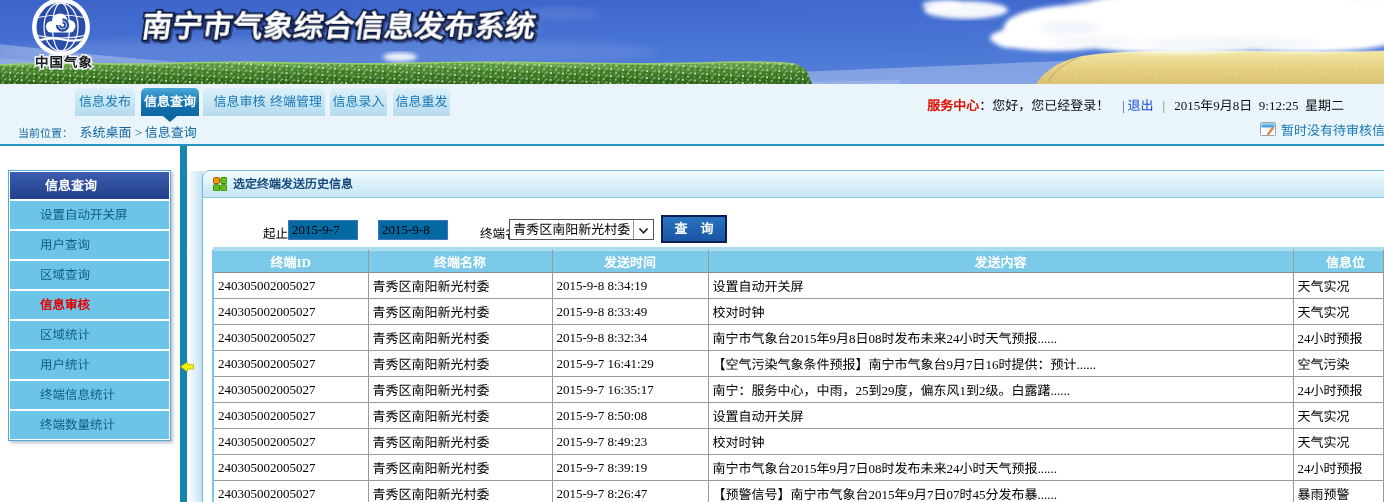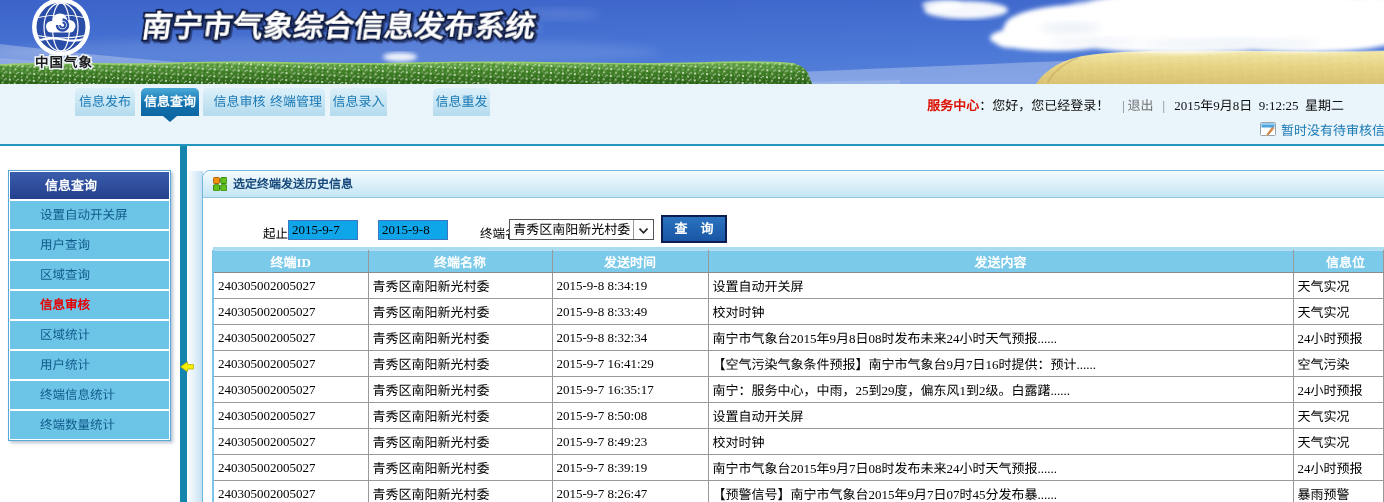--- a/index.html
+++ b/index.html
@@ -13,21 +13,21 @@
         border-bottom:2px solid #2596be;}
   .tab{position:absolute;top:4px;height:28px;line-height:28px;text-align:center;
        font-size:13px;color:#1b79b5;border-radius:5px 5px 0 0;
        background:linear-gradient(#dcf0f9,#b4dbee);}
   .tab.on{background:linear-gradient(#4aaad8 0%,#1273af 55%,#0d66a1 100%);
        color:#fff;font-weight:bold;}
   .tab.on:after{content:"";position:absolute;left:50%;margin-left:-7px;top:28px;
        border:7px solid transparent;border-top:6px solid #0d66a1;border-bottom:0;}
   #svc{position:absolute;top:11px;right:40px;font-size:13px;color:#111;white-space:nowrap;}
   #svc b{font-size:13px;color:#dd1100;}
-  #svc .lk{color:#737373;}
+  #svc .lk{color:#1d4ed8;}
   #crumb{position:absolute;left:18px;top:38px;font-size:13px;color:#16689f;white-space:nowrap;}
   #crumb .sm{font-size:11px;}
   #notice{position:absolute;left:1260px;top:36px;width:200px;font-size:13px;color:#1b79b5;white-space:nowrap;}
   
   #vbar{left:180px;top:146px;width:7px;height:356px;background:#1585ad;}
   
   #side{left:8px;top:170px;width:159px;border:1px solid #58a9d8;background:#fff;
         box-shadow:2px 2px 3px rgba(120,140,165,.5);padding:1px;}
   #side .hd{height:27px;line-height:27px;background:linear-gradient(#3b5dad,#223f8c);
         color:#fff;font-weight:bold;font-size:13px;padding-left:35px;}
@@ -37,21 +37,21 @@
   #arrow{left:180px;top:359px;}
   
   #main{left:202px;top:170px;width:1302px;height:450px;border:1px solid #74b7dc;
         border-radius:8px 0 0 0;background:#fff;}
   #mtitle{position:absolute;left:0;top:0;right:0;height:26px;border-radius:8px 0 0 0;
         background:linear-gradient(#f4fbfe,#c4e5f4);border-bottom:1px solid #8fc8e4;
         line-height:26px;}
   #mtitle .t{position:absolute;left:30px;top:0;font-weight:bold;font-size:12px;color:#17497c;}
   .lbl{font-size:12.5px;color:#000;margin-left:30px;}
   .inp{position:absolute;height:18px;border:1px solid #3f76c0;font-size:13px;
-       font-family:"Liberation Serif",serif;line-height:18px;padding-left:3px;background:#0ea5e9;}
+       font-family:"Liberation Serif",serif;line-height:18px;padding-left:3px;background:#0369a1;}
   #sel{position:absolute;height:19px;border:1px solid #555;background:#fff;font-size:13px;line-height:19px;}
   #sel .ar{position:absolute;right:0;top:0;bottom:0;width:19px;border-left:1px solid #999;
        background:#fff;text-align:center;}
   #btn{position:absolute;width:62px;height:24px;border:2px solid #0c1e50;
        background:linear-gradient(#2a73c0,#1956a4);color:#fff;font-weight:bold;
        font-size:13px;text-align:center;line-height:24px;}
   #hr1{position:absolute;left:10px;right:0;top:76px;height:3px;background:#aadcf0;}
   
   table{border-collapse:collapse;table-layout:fixed;}
   #tbl{position:absolute;left:9px;top:79px;}
@@ -170,22 +170,23 @@
 <g transform="skewX(-8)" filter="url(#tsh)">
   <text x="146" y="37" font-family="Liberation Sans,sans-serif" font-size="30" font-weight="bold" fill="#ffffff" stroke="#0d1d46" stroke-width="4" paint-order="stroke" letter-spacing="0.3">南宁市气象综合信息发布系统</text>
 </g>
 </svg></div>
 <div id="band" class="abs">
   <div class="tab" style="left:75px;width:60px;">信息发布</div>
   <div class="tab on" style="left:141px;width:58px;">信息查询</div>
   <div class="tab" style="left:203px;width:57px;padding-left:8px;">信息审核</div>
   <div class="tab" style="left:267px;width:58px;">终端管理</div>
   <div class="tab" style="left:330px;width:57px;">信息录入</div>
-  <div class="tab" style="left:393px;width:57px;margin-left:40px;">信息重发</div>
+  <div class="tab" style="left:393px;width:57px;">信息重发</div>
   <div id="svc"><b>服务中心</b>：您好，您已经登录！ <span class="lk">| 退出</span>  <span style="color:#777">|</span>  2015年9月8日 9:12:25 星期二</div>
+  <div id="crumb"><span class="sm">当前位置：</span> 系统桌面 &gt; 信息查询</div>
   <div id="notice"><svg width="17" height="15" viewBox="0 0 17 15" style="vertical-align:-2px;margin-right:4px;">
         <rect x="0.5" y="0.5" width="15" height="13" rx="1" fill="#fff" stroke="#9aa4ac"></rect>
         <rect x="1.5" y="1.5" width="13" height="4" fill="#4aa3e0"></rect>
         <rect x="1.5" y="1.5" width="13" height="1.6" fill="#8ccaf0"></rect>
         <path d="M12.5,5 L8,11 L7,13 L9,12.2 L13.8,6.3 Z" fill="#e8914e" stroke="#b86a28" stroke-width="0.7"></path>
         <path d="M7,11.5 L7.6,13 L6.2,13.4 Z" fill="#f5d87a"></path>
       </svg>暂时没有待审核信息</div>
 </div>
 <div id="vbar" class="abs"></div>
 <div class="abs" style="left:187px;top:171px;width:16px;height:331px;background:linear-gradient(90deg,rgba(210,232,246,0) 0%,rgba(205,229,245,0.9) 75%,rgba(190,222,242,1) 100%);"></div>

